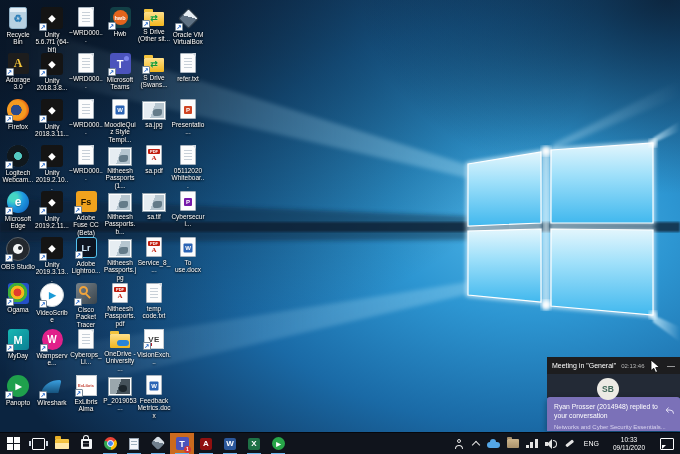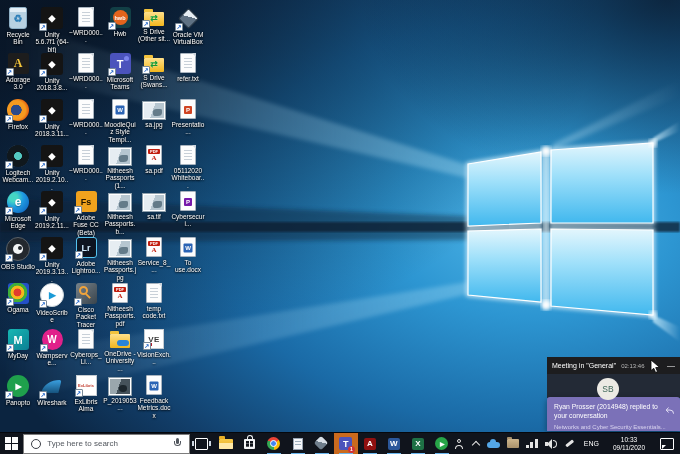--- a/index.html
+++ b/index.html
@@ -76,21 +76,21 @@
   .ico-exlibris::before{content:"ExLibris";}
   .ico-ve{width:20px;height:20px;background:#fff;border:1px solid #c5ccd2;color:#3a3a3a;font-size:8px;letter-spacing:.3px;box-sizing:border-box;}
   .ico-ve::before{content:"VE";}
   .ico-ve::after{content:"";position:absolute;left:2px;bottom:2px;width:5px;height:3px;background:#b02030;}
   
   .meet-bar{position:absolute;left:547px;top:357px;width:133px;height:17px;background:#1d1d1f;display:flex;align-items:center;padding:0 5px;box-sizing:border-box;z-index:6;}
   .meet-title{font-size:7px;color:#fff;white-space:nowrap;}
   .meet-timer{font-size:6px;color:#b9b9b9;margin-left:5px;}
   .meet-min{margin-left:auto;color:#fff;font-size:8px;line-height:8px;}
   .meet-body{position:absolute;left:547px;top:374px;width:133px;height:24px;background:#232a36;z-index:5;}
-  .avatar{position:absolute;left:597px;top:378px;width:22px;height:22px;border-radius:50%;background:#eceae4;color:#41685a;font-size:8.5px;font-weight:normal;display:flex;align-items:center;justify-content:center;z-index:7;}
+  .avatar{position:absolute;left:597px;top:378px;width:22px;height:22px;border-radius:50%;background:#eceae4;color:#41685a;font-size:8.5px;font-weight:bold;display:flex;align-items:center;justify-content:center;z-index:7;}
   .toast{position:absolute;left:547px;top:397px;width:133px;height:34px;background:#7b71b8;z-index:6;padding:6px 6px 4px 7px;box-sizing:border-box;border-radius:3px 3px 0 0;box-shadow:0 2px 6px rgba(0,0,0,.4);}
   .toast-line{font-size:6.8px;color:#fff;line-height:1.3;}
   .toast-sub{font-size:6px;color:#d9d4ef;margin-top:3px;white-space:nowrap;overflow:hidden;}
   .toast-reply{position:absolute;right:5px;top:4px;}
   .cursor{position:absolute;left:650px;top:359px;z-index:20;}
   
   .taskbar{position:absolute;left:0;right:0;bottom:0;height:22px;background:#10141c;display:flex;align-items:center;z-index:10;border-top:1px solid #05070c;box-sizing:border-box;}
   .start-btn{width:26px;height:22px;display:flex;align-items:center;justify-content:center;}
   .search-box{width:186px;height:20px;background:#fff;border:1px solid #7d7d7d;display:flex;align-items:center;box-sizing:border-box;}
   .search-o{width:10px;height:10px;border:1.5px solid #3b3f46;border-radius:50%;margin:0 6px 0 7px;box-sizing:border-box;flex:none;}
@@ -511,25 +511,20 @@
   <div class="cursor">
     <svg width="11" height="15" viewBox="0 0 11 15">
         <path d="M1 1 L1 11.5 L3.8 9.3 L5.6 13.5 L7.5 12.6 L5.7 8.6 L9.5 8.3 Z" fill="#fff" stroke="#000" stroke-width="0.8"></path>
       </svg>
   </div>
 
   <div class="taskbar">
     <div class="start-btn">
         <span class="ti ti-start"></span>
       </div>
-    <div class="search-box">
-      <span class="search-o"></span>
-      <span class="search-text">Type here to search</span>
-      <span class="mic"></span>
-    </div>
     <div class="pinned">
         <div class="tb-btn">
           <span class="ti ti-taskview"></span>
         </div>
         <div class="tb-btn">
           <span class="ti ti-explorer"></span>
         </div>
         <div class="tb-btn">
           <span class="ti ti-store"></span>
         </div>

